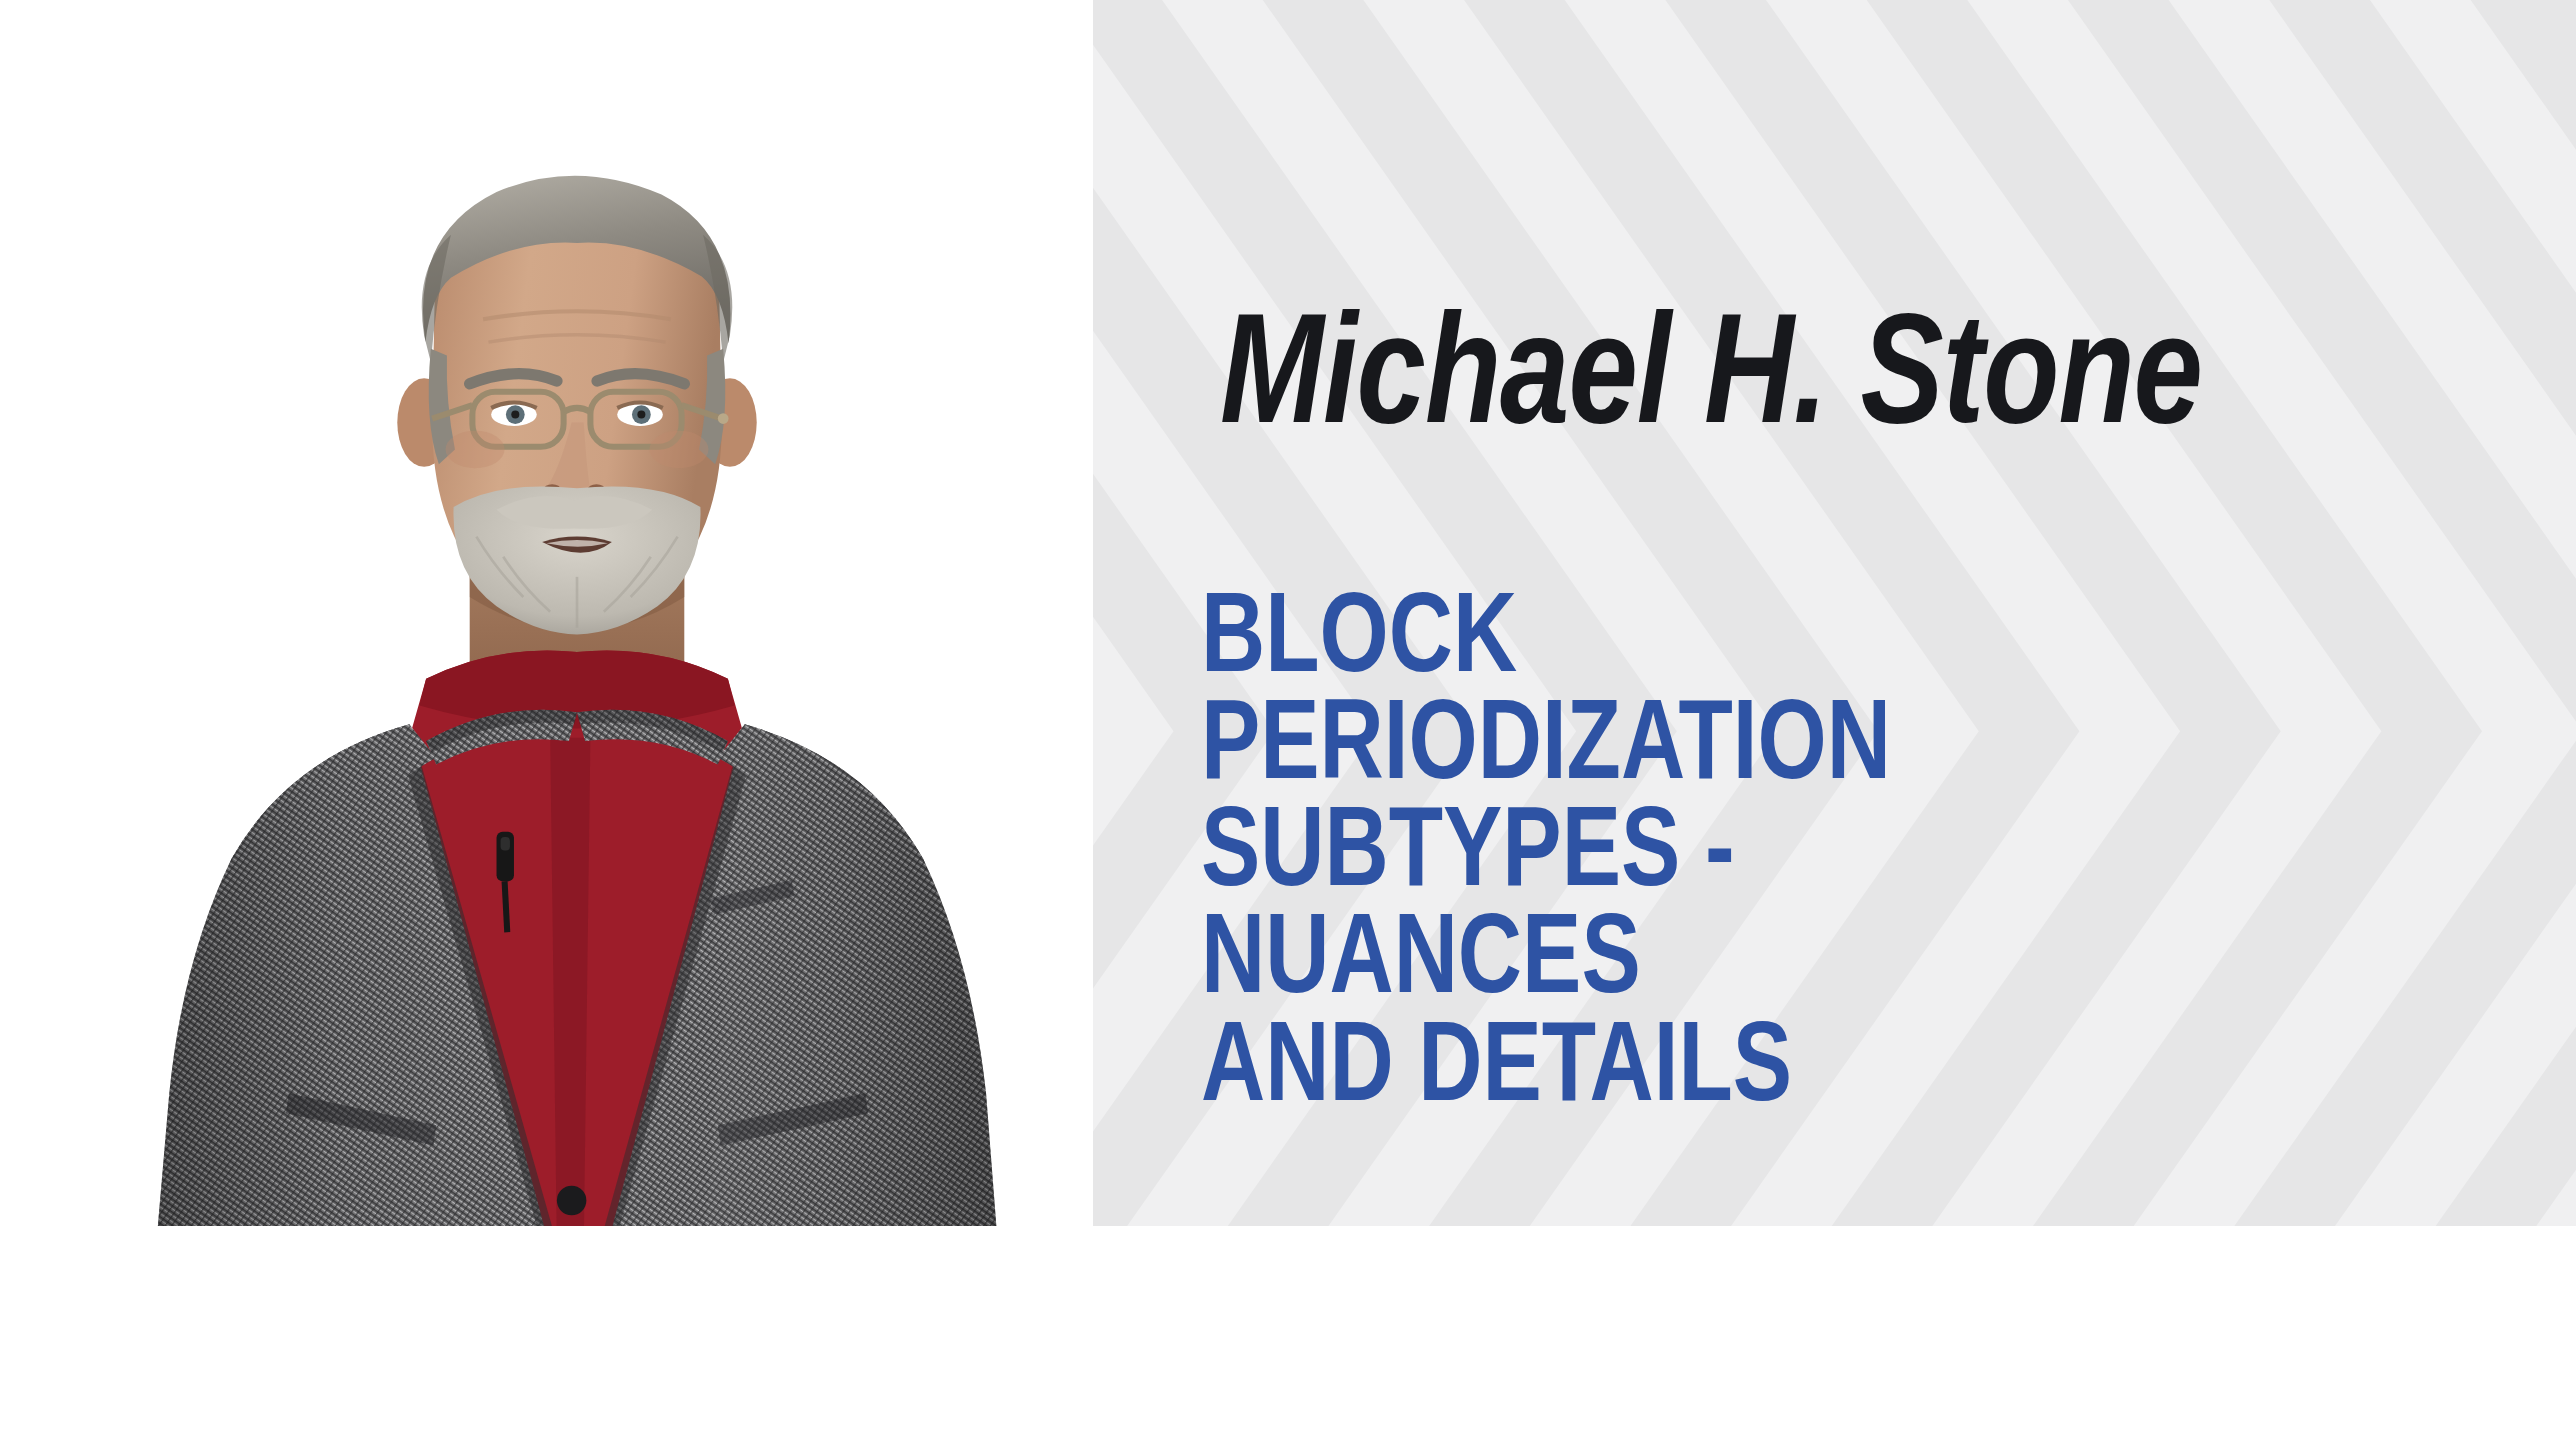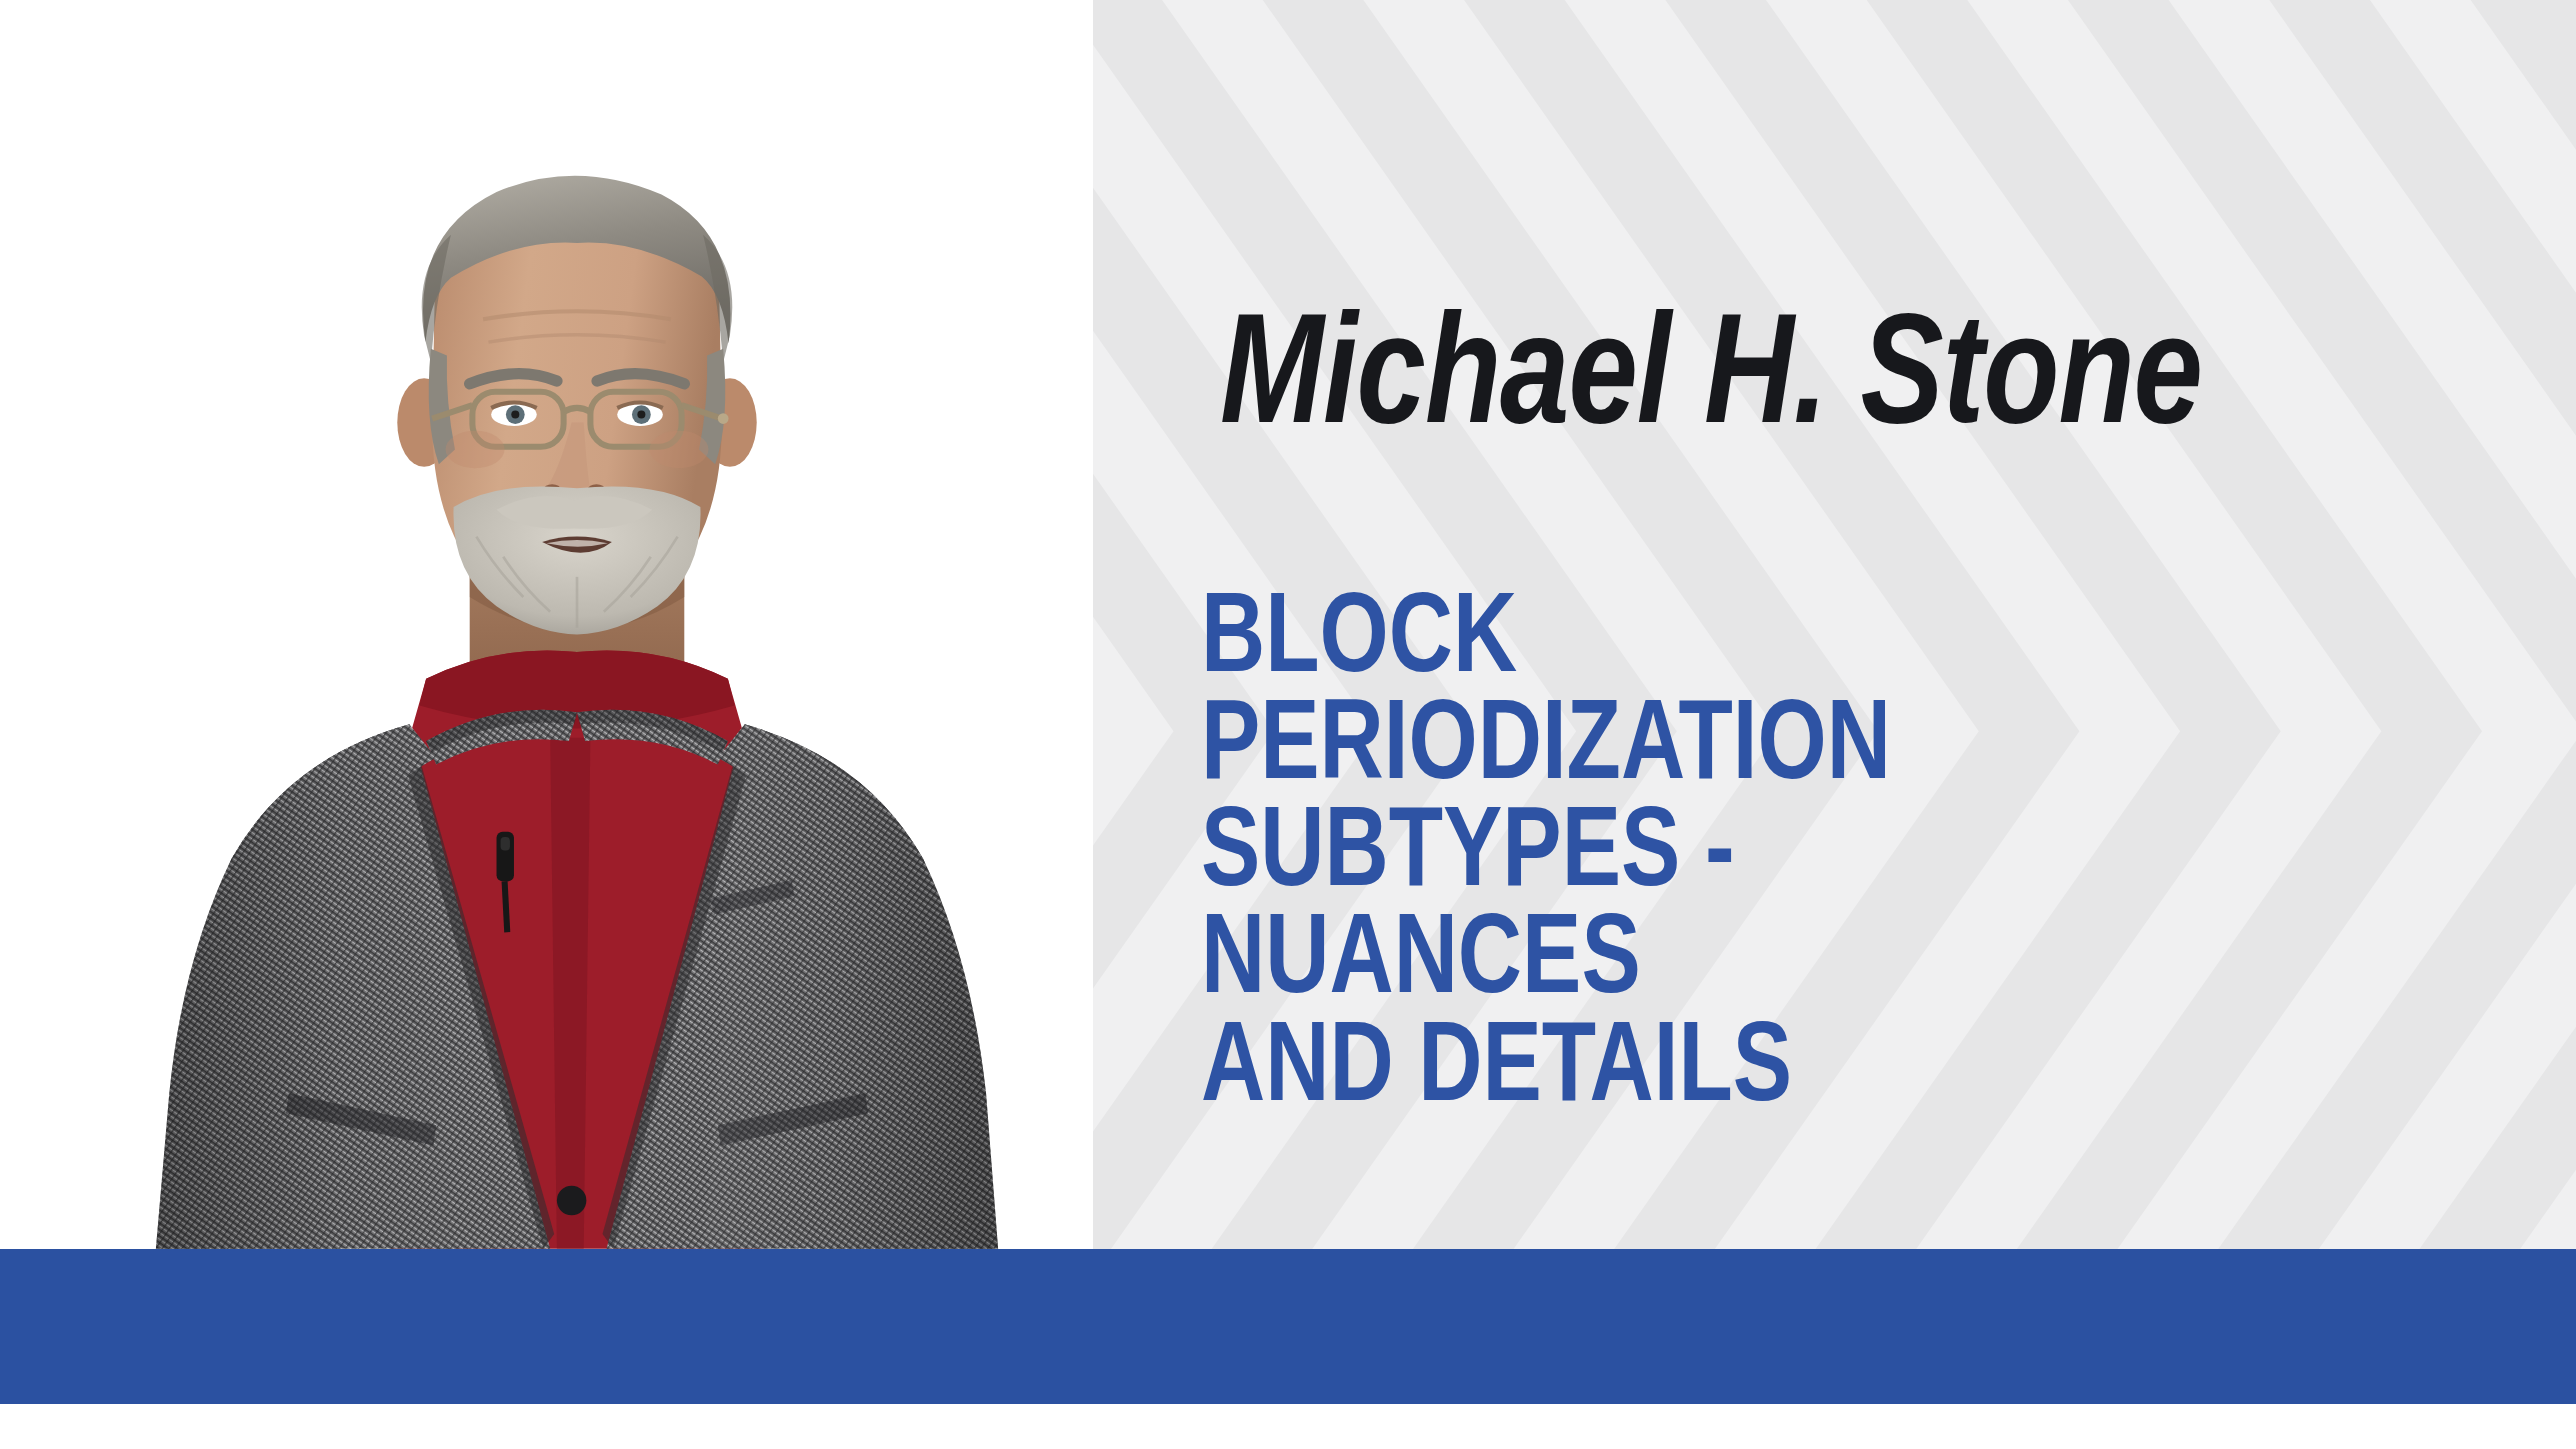--- a/index.html
+++ b/index.html
@@ -10,21 +10,21 @@
   }
   body {
     font-family: "Liberation Sans", sans-serif;
     -webkit-font-smoothing: antialiased;
   }
 
   
   #stage {
     position: relative;
     width: 2576px;
-    height: 1404px;
+    height: 1226px;
     overflow: hidden;
     background: #5eead4;
   }
 
   
   #photo-panel {
     position: absolute;
     left: 0;
     top: 0;
     width: 1093px;

